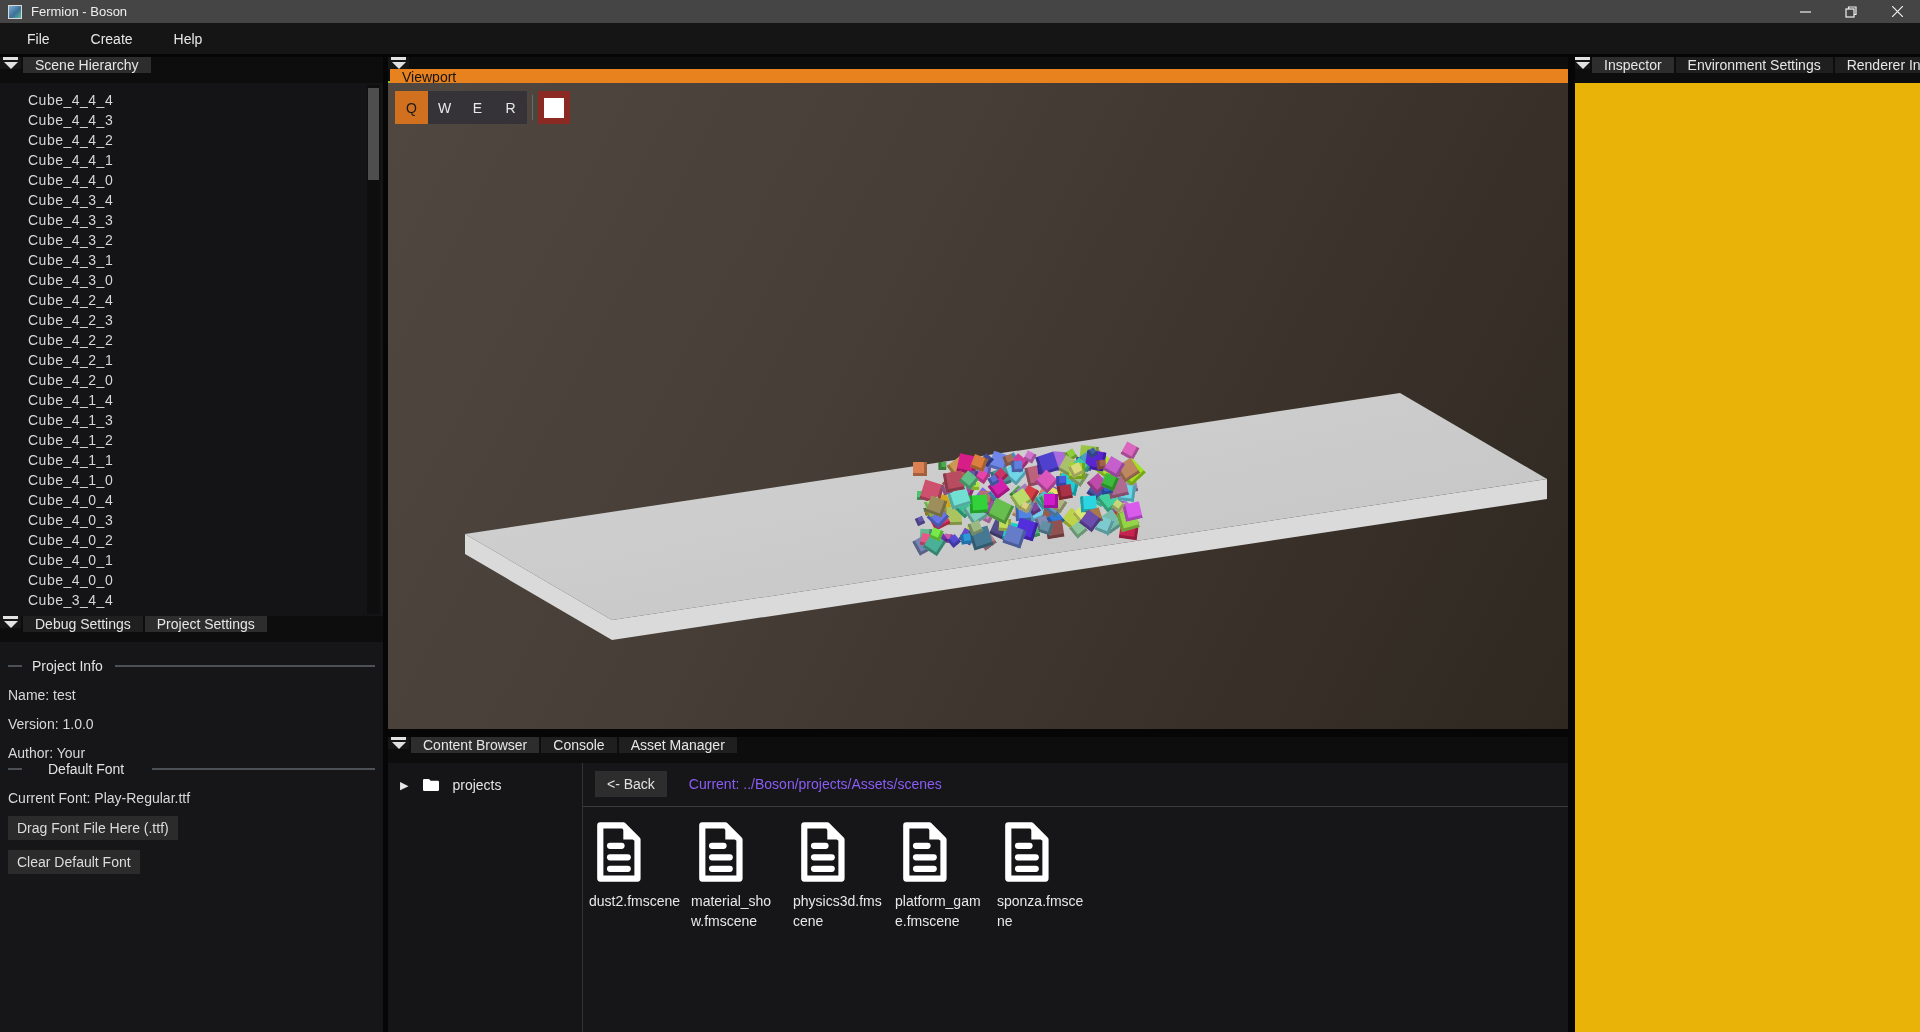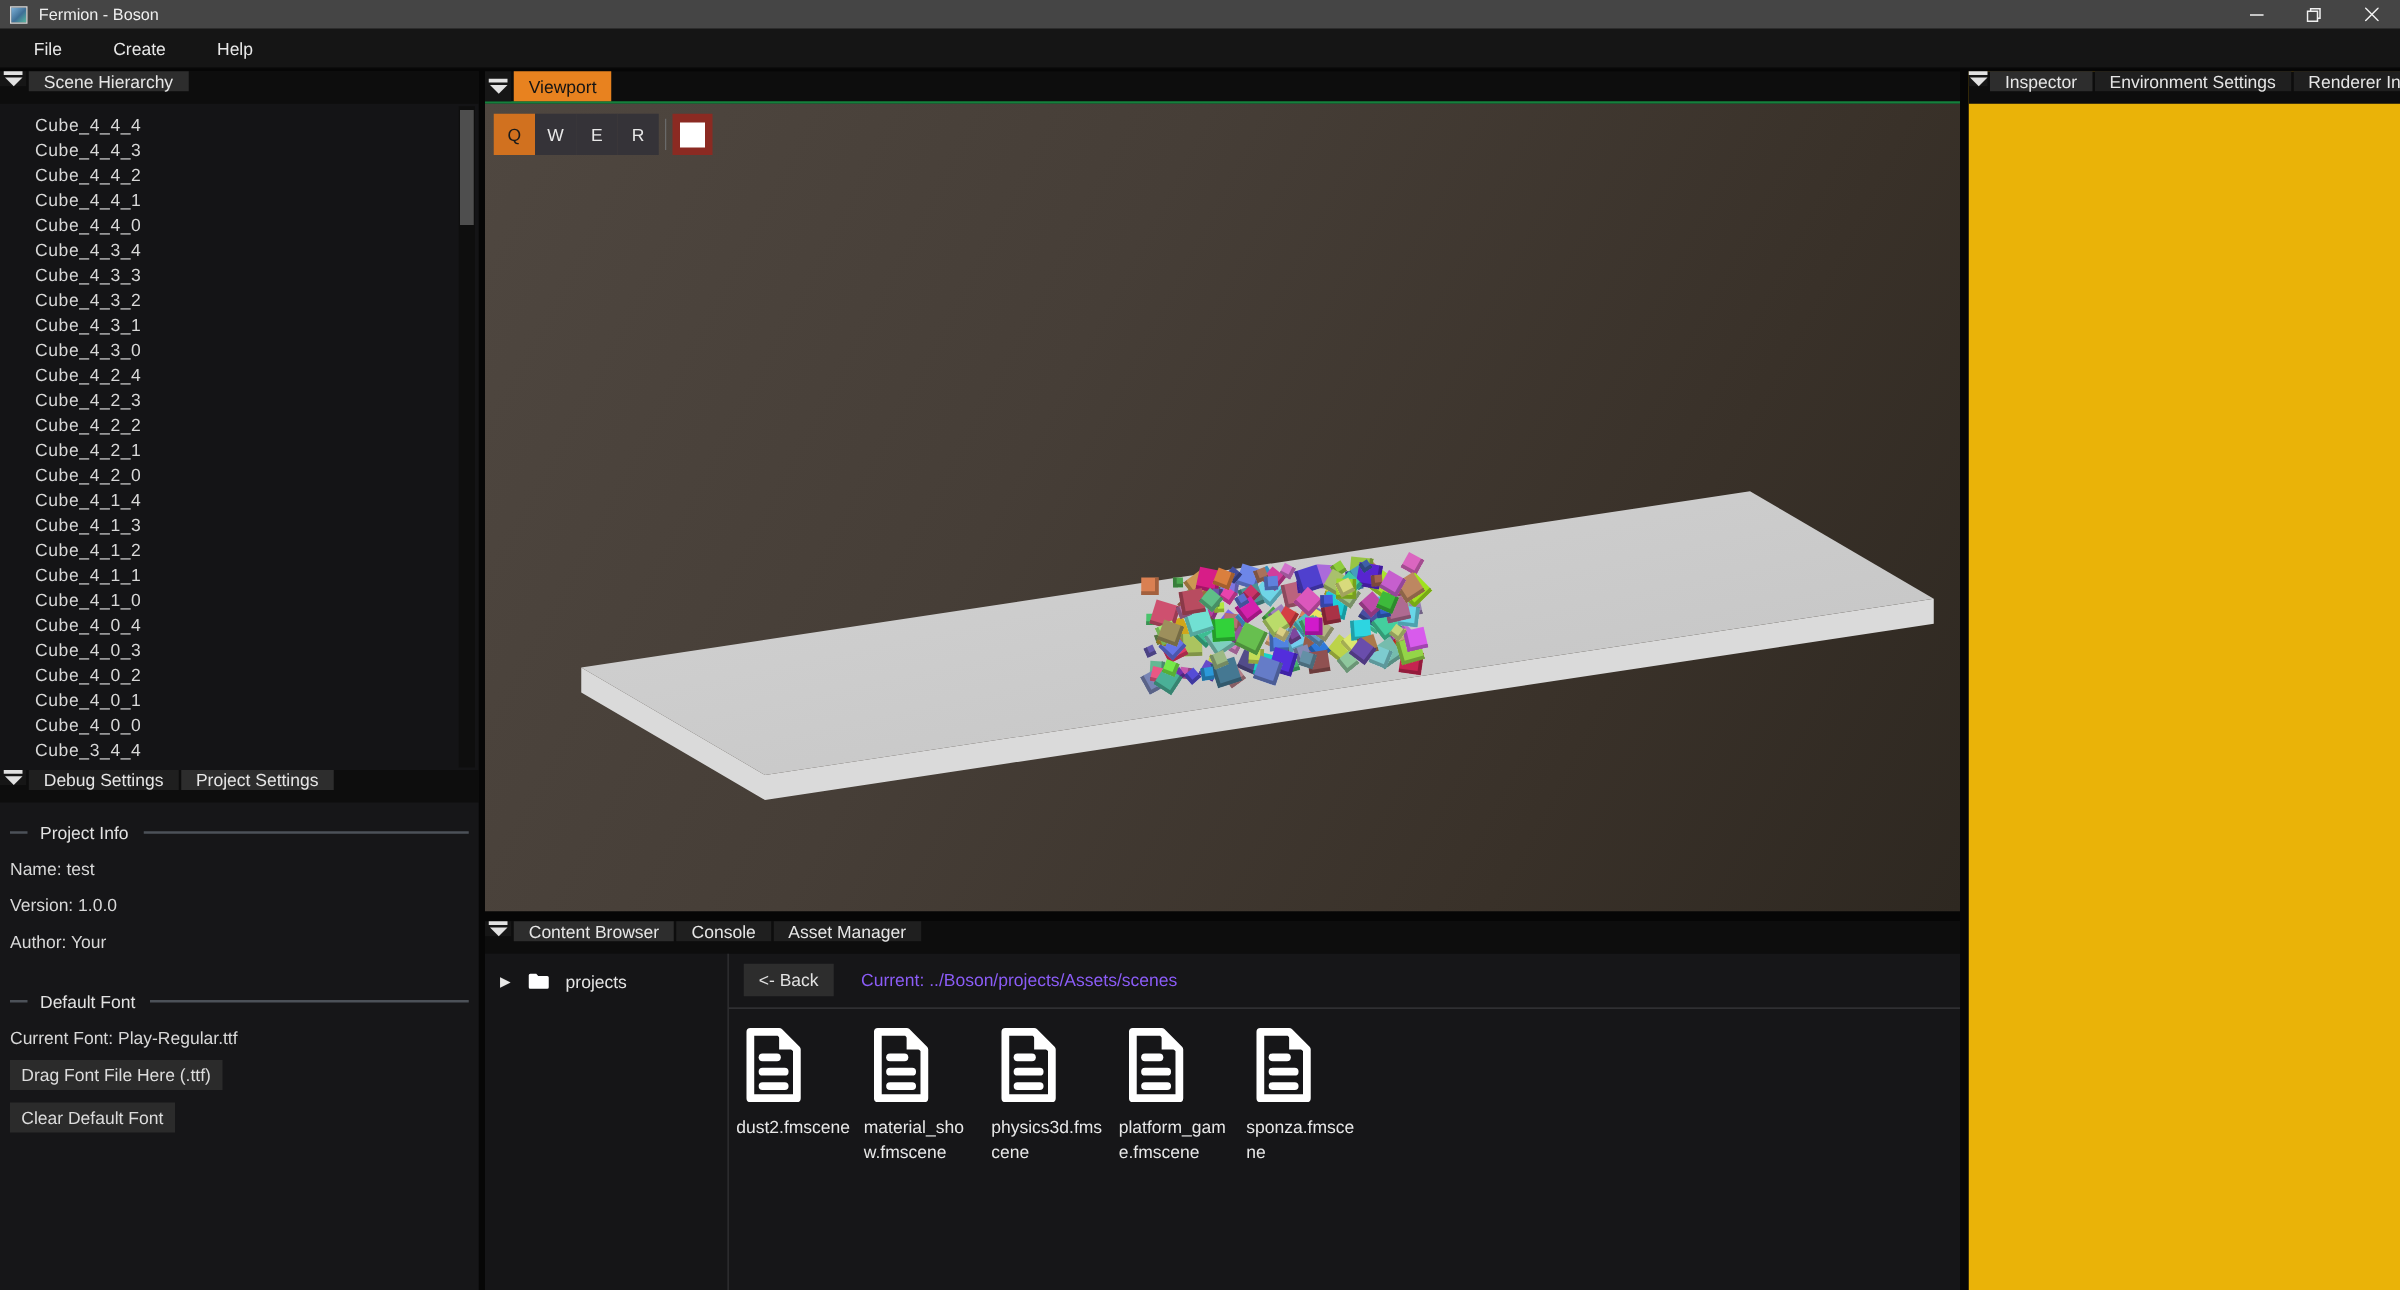--- a/index.html
+++ b/index.html
@@ -47,21 +47,21 @@
   .left-bottom { left:0; top:616px; width:383px; height:416px; background:#161618; }
   .sep-row { display:flex; align-items:center; color:#e2e2e2; font-size:14px; padding:0 8px; }
   .sep-row .dash { width:14px; height:2px; background:#4c5158; margin-right:10px; }
   .sep-row .line { flex:1; height:2px; background:#4c5158; margin-left:12px; }
   .info-line { color:#d8d8d8; font-size:14px; padding:0 8px; margin-top:13px; }
   .soft-btn { display:inline-block; background:#2b2b2b; color:#dcdcdc; font-size:14px;
     padding:4px 9px; margin:10px 0 0 8px; }
 
   
   .vp-wrap { left:388px; top:57px; width:1180px; height:674px; }
-  .vp-tabbar { position:relative; height:26px; background:#0d0d0d; display:flex; border-bottom:2px solid #15803d; }
+  .vp-tabbar { position:relative; height:26px; background:#0d0d0d; display:flex; border-bottom:2px solid #84cc16;flex-direction:column; }
   .vp-canvas { position:relative; width:1180px; height:646px;
     background:linear-gradient(118deg,#4f4740 0%,#463e37 38%,#393129 75%,#2e2821 100%); overflow:hidden; }
   .vp-toolbar { position:absolute; left:7px; top:8px; display:flex; height:33px; }
   .tool-btn { width:33px; height:33px; display:flex; align-items:center; justify-content:center;
     color:#e8e8e8; font-size:14px; background:#353338; }
   .tool-btn.active { background:#d1711f; color:#1a1a1a; }
   .tool-sep { width:1px; height:25px; background:#6a6a6a; margin:4px 5px; }
   .swatch-btn { width:32px; height:33px; background:#8b2a22; display:flex; align-items:center; justify-content:center; }
   .swatch-btn .sq { width:20px; height:20px; background:#ffffff; }
   .cube-pile { position:absolute; left:0; top:0; width:100%; height:100%; }
@@ -171,21 +171,21 @@
     </div>
   <div style="margin-top:16px;">
     <div class="sep-row">
       <div class="dash"></div>
       <span>Project Info</span>
       <div class="line"></div>
     </div>
     <div class="info-line">Name: test</div>
     <div class="info-line">Version: 1.0.0</div>
     <div class="info-line">Author: Your</div>
-    <div class="sep-row" style="margin-top:32px;">
+    <div class="sep-row" style="margin-top:0;gap:16px;">
       <div class="dash"></div>
       <span>Default Font</span>
       <div class="line"></div>
     </div>
     <div class="info-line">Current Font: Play-Regular.ttf</div>
     <div>
       <span class="soft-btn">Drag Font File Here (.ttf)</span>
     </div>
     <div>
       <span class="soft-btn">Clear Default Font</span>

